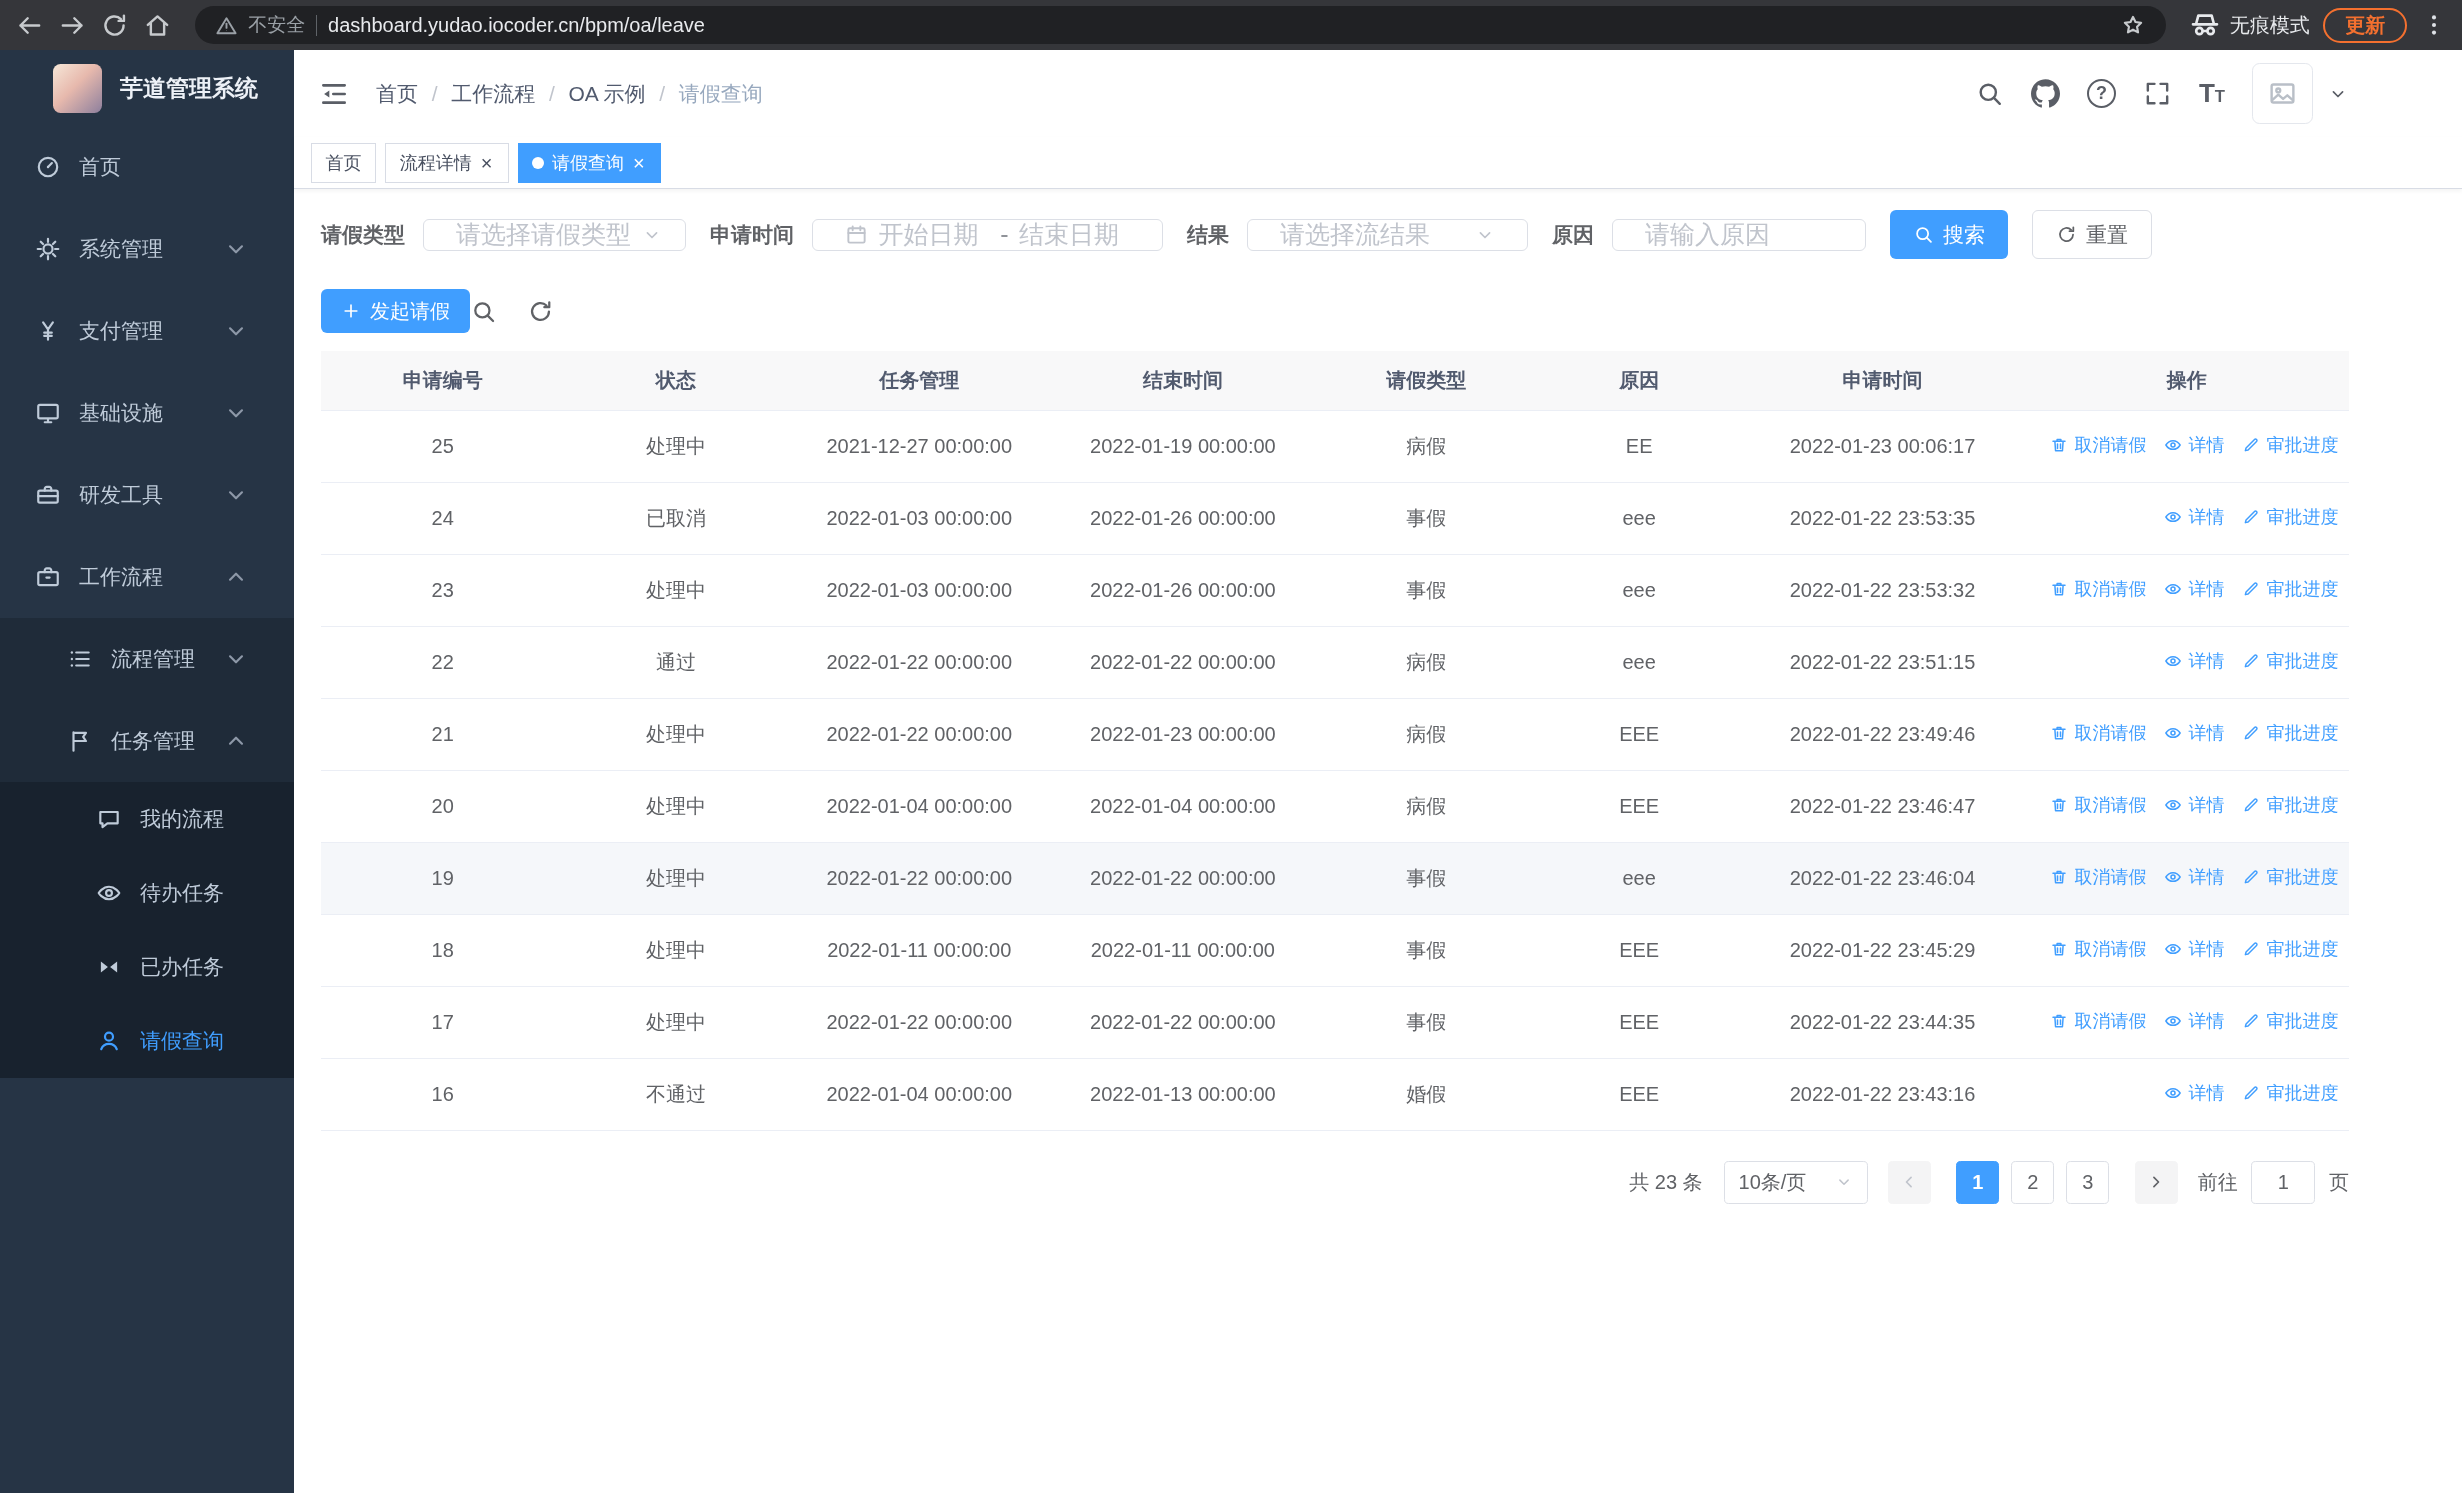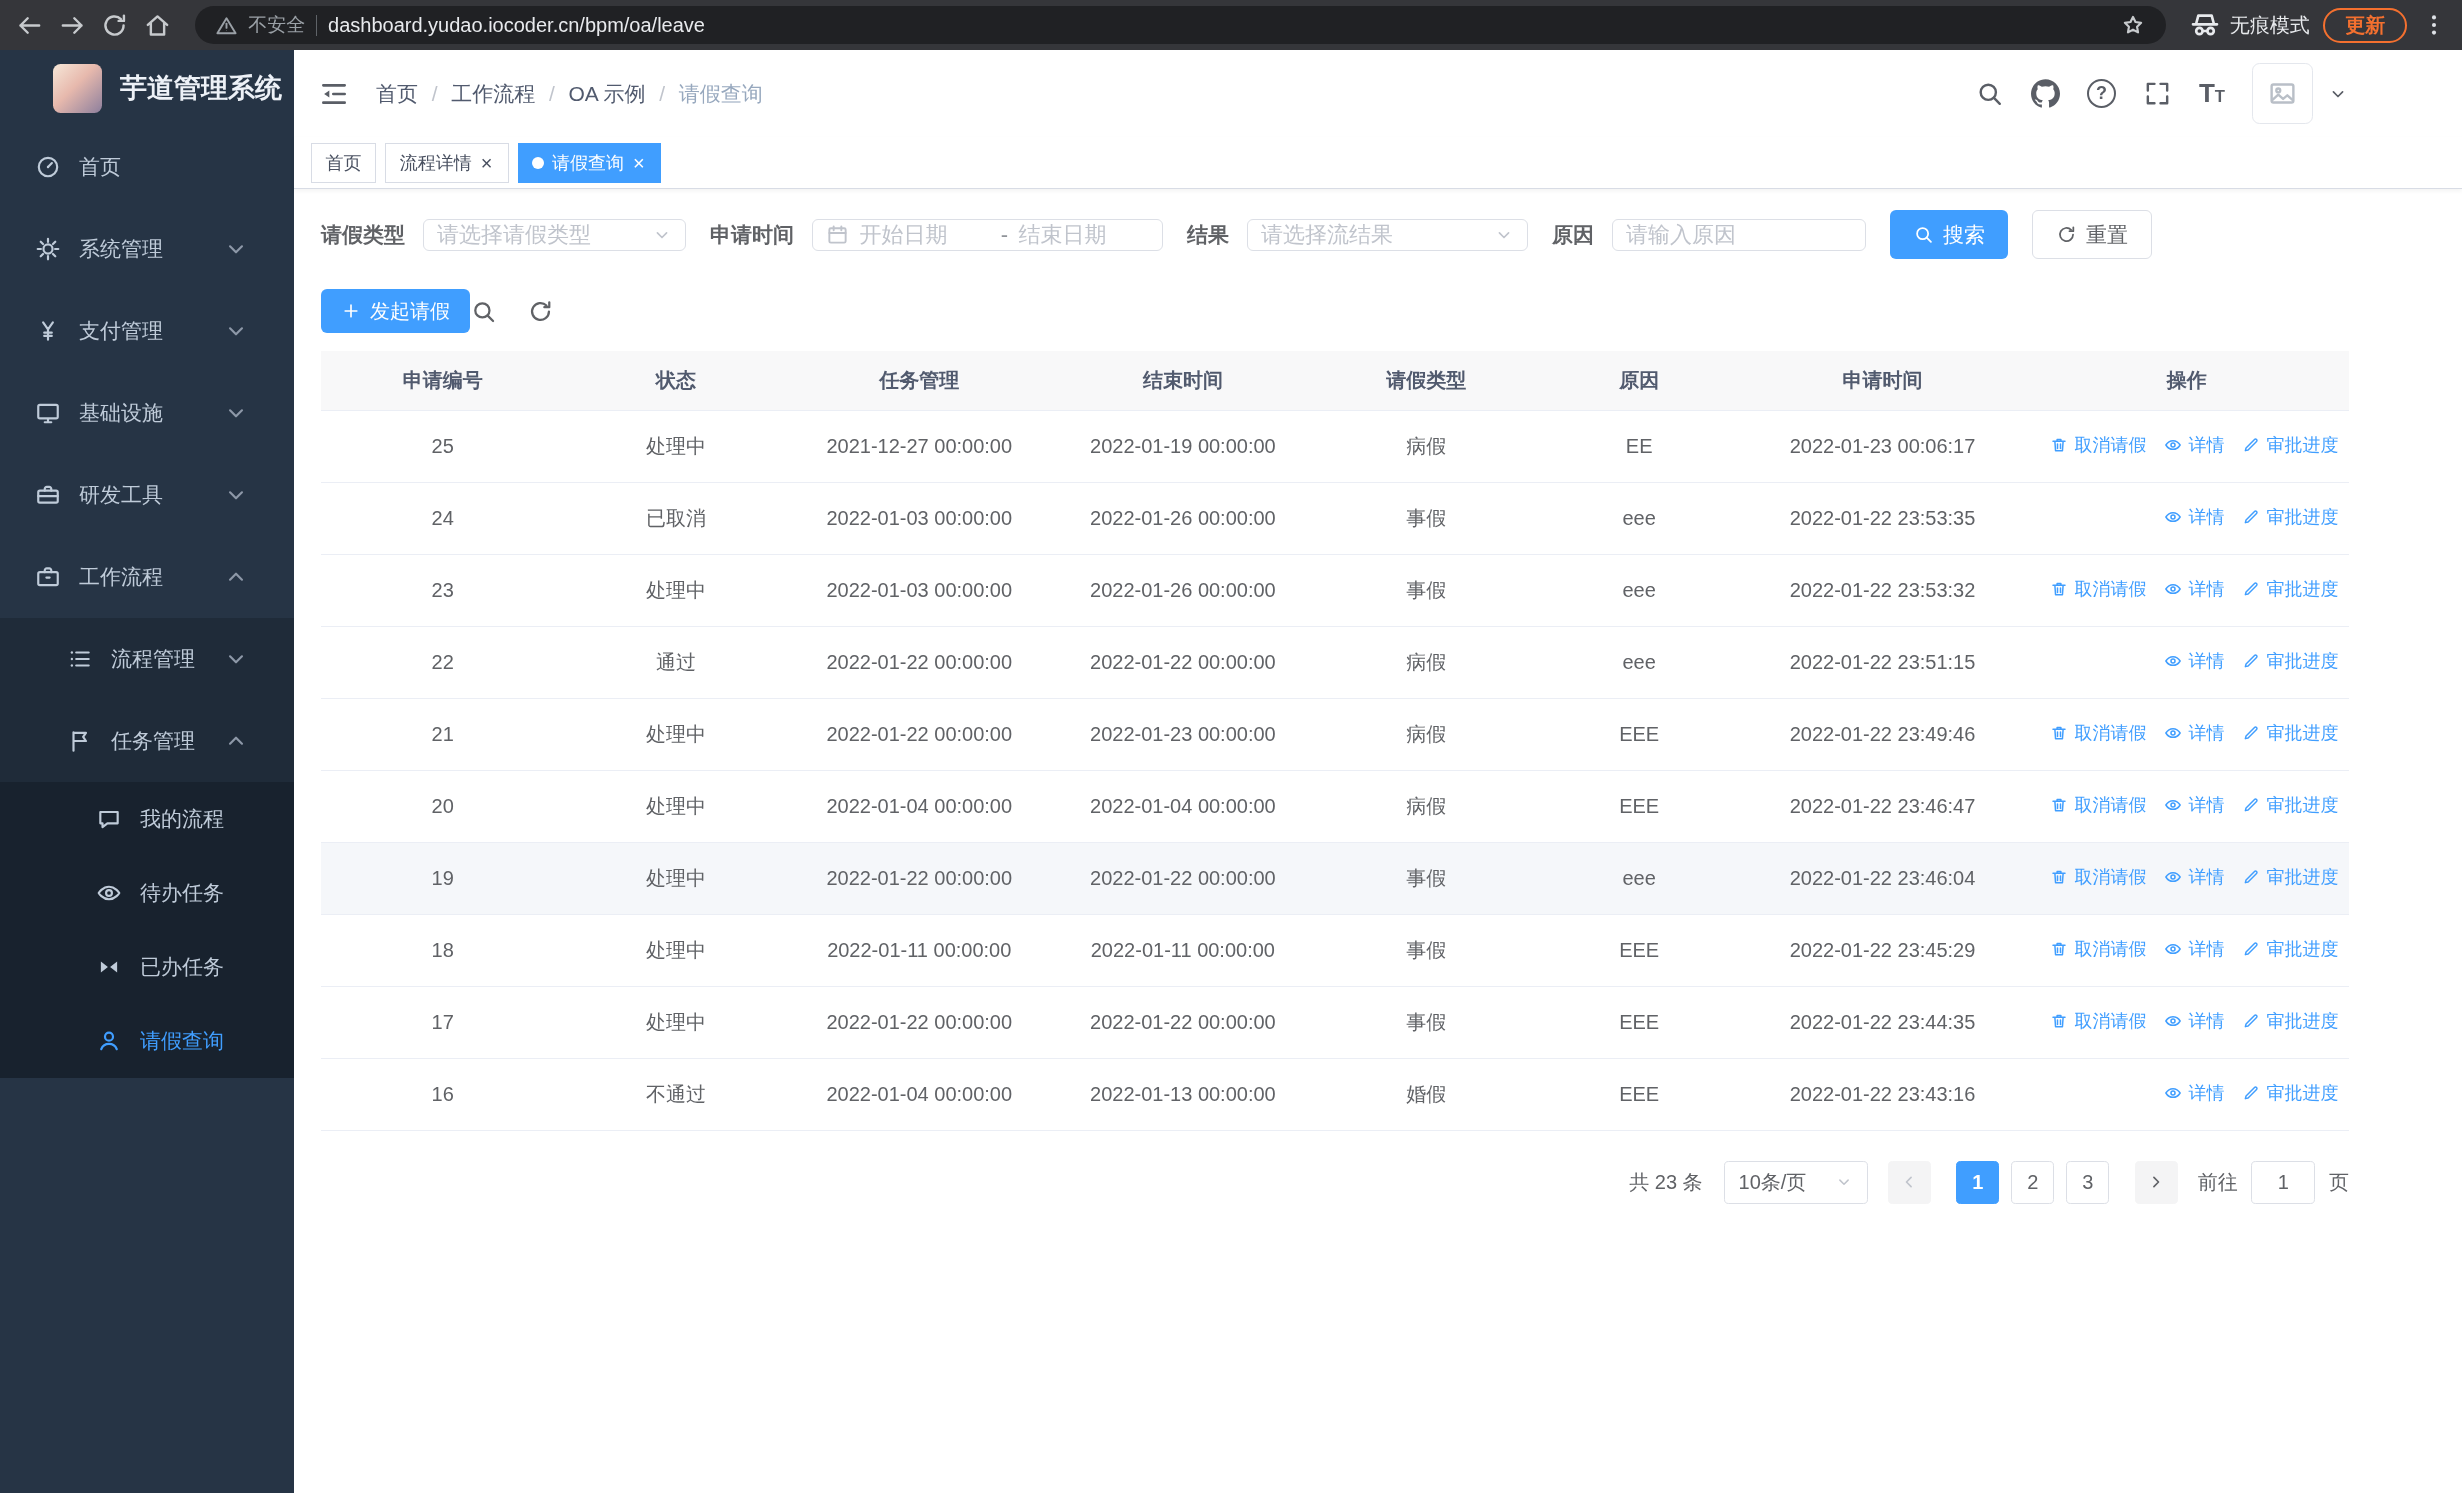--- a/index.html
+++ b/index.html
@@ -23,21 +23,21 @@
   .kebab{width:26px;height:26px;color:#dee1e6;cursor:pointer}
 
   
   .app{display:flex;height:1443px}
   .main{flex:1;display:flex;flex-direction:column;min-width:0;background:#fff}
 
   
   .sidebar{width:294px;flex:none;background:var(--sidebar_bg,#263445);display:flex;flex-direction:column}
   .logo-row{height:76px;display:flex;align-items:center;gap:18px;padding-left:53px;cursor:pointer}
   .logo-img{width:49px;height:49px;border-radius:7.6px;background:linear-gradient(135deg,#f6e7d8 0%,#e7b9ad 45%,#8d7f9d 100%);flex:none}
-  .app-title{color:#edf1f7;font-size:27px;font-weight:700;white-space:nowrap}
+  .app-title{color:#edf1f7;font-size:23px;font-weight:700;white-space:nowrap}
   .menu{flex:1;overflow:hidden}
   .menu-item{display:flex;align-items:center;color:#bfcbd9;font-size:21px;cursor:pointer;white-space:nowrap}
   .menu-item .icn{width:26px;height:26px;margin-right:18px}
   .lv1{height:82px;padding:0 27px 0 35px}
   .lv2{height:82px;padding:0 27px 0 67px;background:var(--sidebar_sub_bg,#1f2b39)}
   .lv3{height:74px;padding:0 27px 0 96px;background:var(--sidebar_subsub_bg,#18222e)}
   .menu-item.active{color:var(--primary,#409eff)}
   .mi-label{flex:1}
   .mi-arrow{width:20px;height:20px;color:#8d98a8;margin-right:0}
   .mi-arrow.up{transform:rotate(180deg)}
@@ -63,21 +63,21 @@
   .tag{height:40px;border:1.5px solid #d8dce5;background:#fff;color:#495060;font-size:18px;display:inline-flex;align-items:center;gap:7.6px;padding:0 13.7px;cursor:pointer;white-space:nowrap}
   .tag.active{background:var(--primary,#409eff);border-color:var(--primary,#409eff);color:#fff}
   .tag-dot{width:12px;height:12px;border-radius:50%;background:#fff}
   .tag-close{font-size:20px;line-height:1;padding:0 1.5px}
 
   
   .content{flex:1;padding:12px 113px 0 27px;overflow:hidden}
   .filter-row{display:flex;align-items:center;gap:24px;margin:9px 0 30px;flex-wrap:nowrap}
   .f-group{display:flex;align-items:center;gap:18px}
   .f-label{font-size:21px;font-weight:700;color:#606266;white-space:nowrap}
-  .ctrl{height:32px;border:1.5px solid #dcdfe6;border-radius:6px;background:#fff;display:flex;align-items:center;padding:0 13px;font-size:22px;color:#606266;gap:10.6px}
+  .ctrl{height:32px;border:1.5px solid #dcdfe6;border-radius:6px;background:#fff;display:flex;align-items:center;padding:0 32px;font-size:25px;color:#606266;gap:10.6px}
   .ph{color:#c0c4cc;white-space:nowrap}
   .grow{flex:1;}
   .dash{color:#909399}
   .cal{width:23px;height:23px;color:#c0c4cc}
   .chev{margin-left:auto;width:20px;height:20px;color:#c0c4cc}
   .w-select1{width:263px}
   .w-date{width:351px}
   .w-select2{width:281px}
   .w-input{width:254px}
   input.ctrl{display:inline-block;font-family:inherit}

